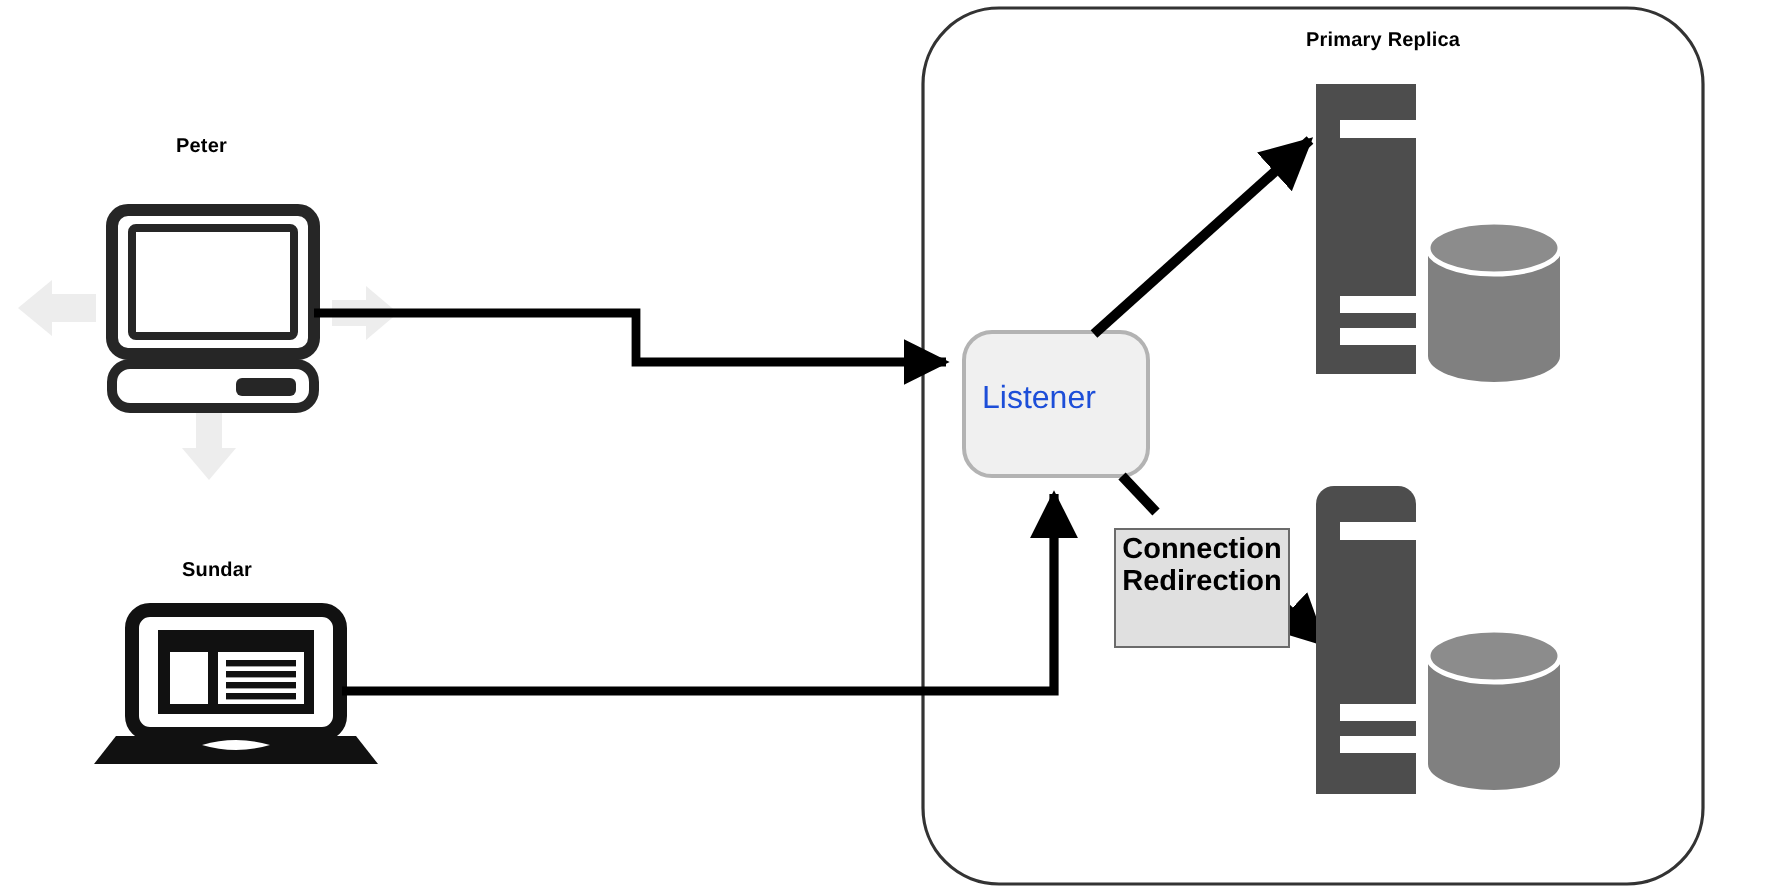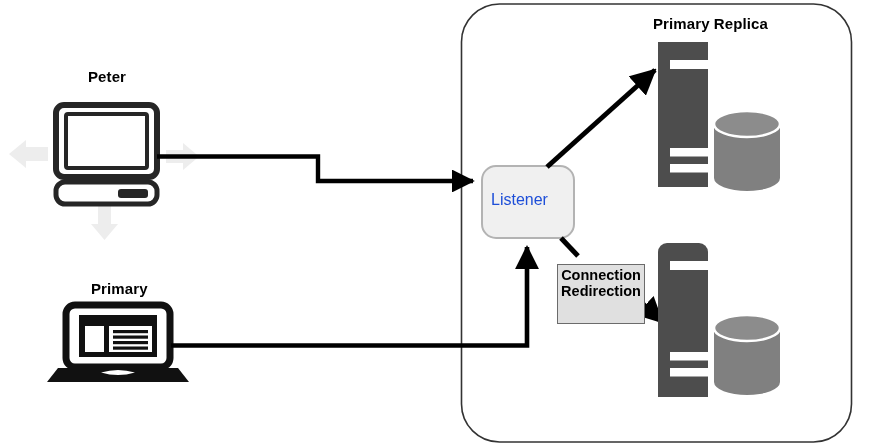--- a/index.html
+++ b/index.html
@@ -24,21 +24,21 @@
     width: 891px;
     height: 447px;
   }
   .lbl {
     position: absolute;
     white-space: nowrap;
     color: #000000;
     line-height: 1.15;
   }
   .node-label {
-    font-size: 15px;
+    font-size: 10px;
     font-weight: bold;
     letter-spacing: 0.1px;
   }
   .edge-label {
     font-size: 14.5px;
     font-weight: bold;
     letter-spacing: 0.1px;
   }
   .listener-text {
     position: absolute;
@@ -138,21 +138,21 @@
       <rect x="670" y="261" width="52" height="9" fill="#ffffff"></rect>
       <rect x="670" y="352" width="52" height="8.5" fill="#ffffff"></rect>
       <rect x="670" y="368" width="52" height="8.5" fill="#ffffff"></rect>
       <path d="M 714 328 v -0 a 33 13 0 0 1 66 0 v 54 a 33 13 0 0 1 -66 0 z" fill="#808080"></path>
       <ellipse cx="747" cy="328" rx="33" ry="13" fill="#8c8c8c" stroke="#ffffff" stroke-width="2.5"></ellipse>
     </g>
   </svg>
 
   <div class="lbl node-label" style="left:88px; top:68px;">Peter</div>
 
-  <div class="lbl node-label" style="left:91px; top:280px;">Primary</div>
+  <div class="lbl node-label" style="left:91px; top:280px;">Sundar</div>
 
 
 
   <div class="listener-text" style="left:491px; top:191px;">Listener</div>
 
   <div class="redir-box" style="left:557px; top:264px; width:88px; height:60px;">
     <div>Connection</div>
     <div>Redirection</div>
   </div>
 

